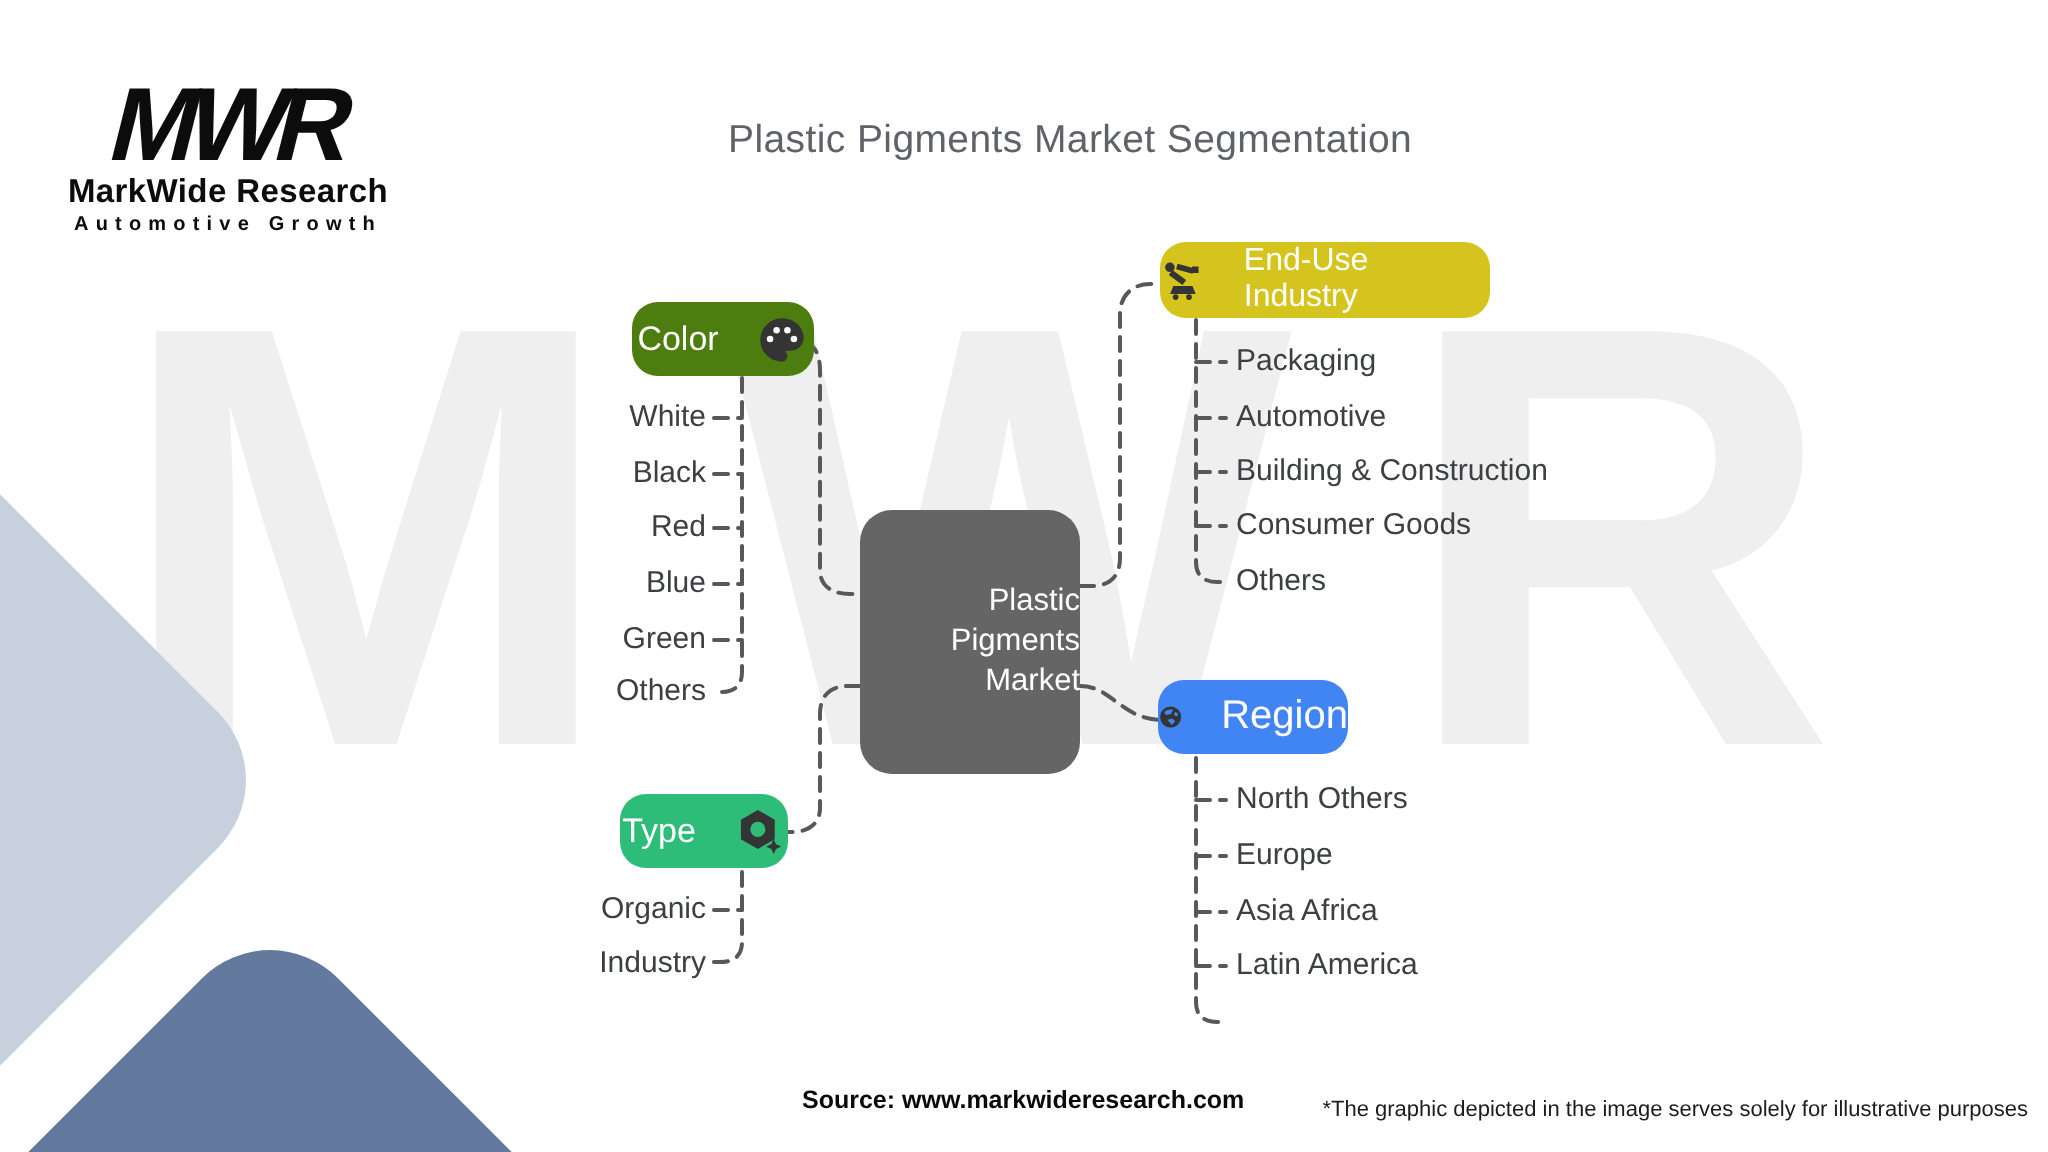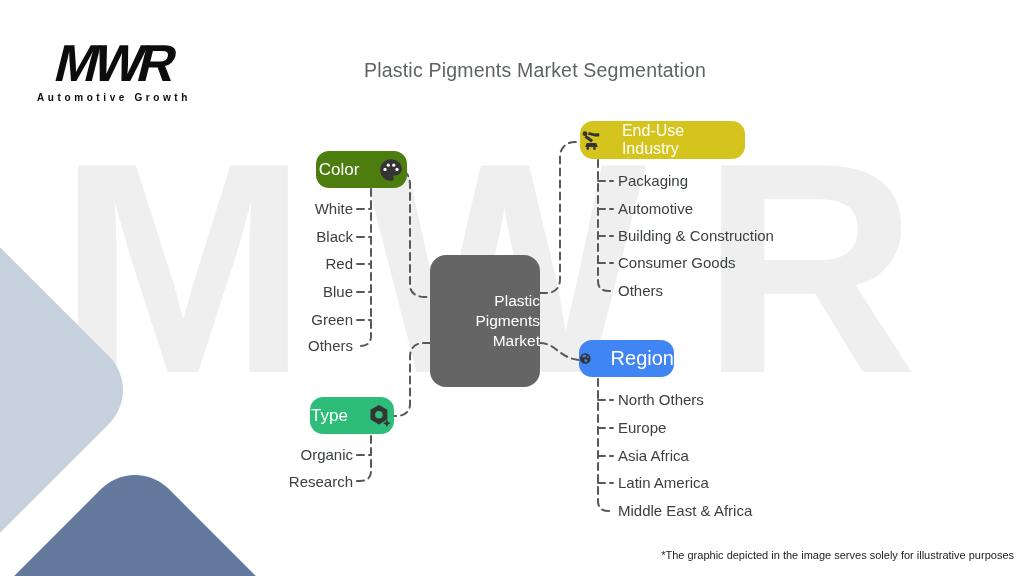--- a/index.html
+++ b/index.html
@@ -82,20 +82,21 @@
 
     <path d="M598 379 V501 C598 508 602 511 609 511 H614"></path>
     <path d="M598 400 H613"></path>
       <path d="M598 428 H613"></path>
       <path d="M598 456 H613"></path>
       <path d="M598 483 H613"></path>
   </svg>
 
   <div class="logo">
     <div class="logo-mark">MWR</div>
+    <div class="logo-name">MarkWide Research</div>
     <div class="logo-tagline">Automotive Growth</div>
   </div>
 
   <div class="title">Plastic Pigments Market Segmentation</div>
 
   <div class="center-node" style="background: rgb(101, 101, 101);">
     <span>Plastic</span>
     <span>Pigments</span>
     <span>Market</span>
   </div>
@@ -144,29 +145,29 @@
   </div>
 
   <div class="item left" style="top:199px">White</div>
   <div class="item left" style="top:227px">Black</div>
   <div class="item left" style="top:254px">Red</div>
   <div class="item left" style="top:282px">Blue</div>
   <div class="item left" style="top:310px">Green</div>
   <div class="item left" style="top:336px">Others</div>
 
   <div class="item left" style="top:445px">Organic</div>
-  <div class="item left" style="top:472px">Research</div>
+  <div class="item left" style="top:472px">Industry</div>
 
   <div class="item right" style="top:171px">Packaging</div>
   <div class="item right" style="top:199px">Automotive</div>
   <div class="item right" style="top:226px">Building &amp; Construction</div>
   <div class="item right" style="top:253px">Consumer Goods</div>
   <div class="item right" style="top:281px">Others</div>
 
   <div class="item right" style="top:390px">North Others</div>
   <div class="item right" style="top:418px">Europe</div>
   <div class="item right" style="top:446px">Asia Africa</div>
   <div class="item right" style="top:473px">Latin America</div>
-  <div class="item right" style="top:501px">Middle East &amp; Africa</div>
 
+  <div class="source">Source: www.markwideresearch.com</div>
   <div class="footnote">*The graphic depicted in the image serves solely for illustrative purposes</div>
 
 </div>
 
 </body></html>

